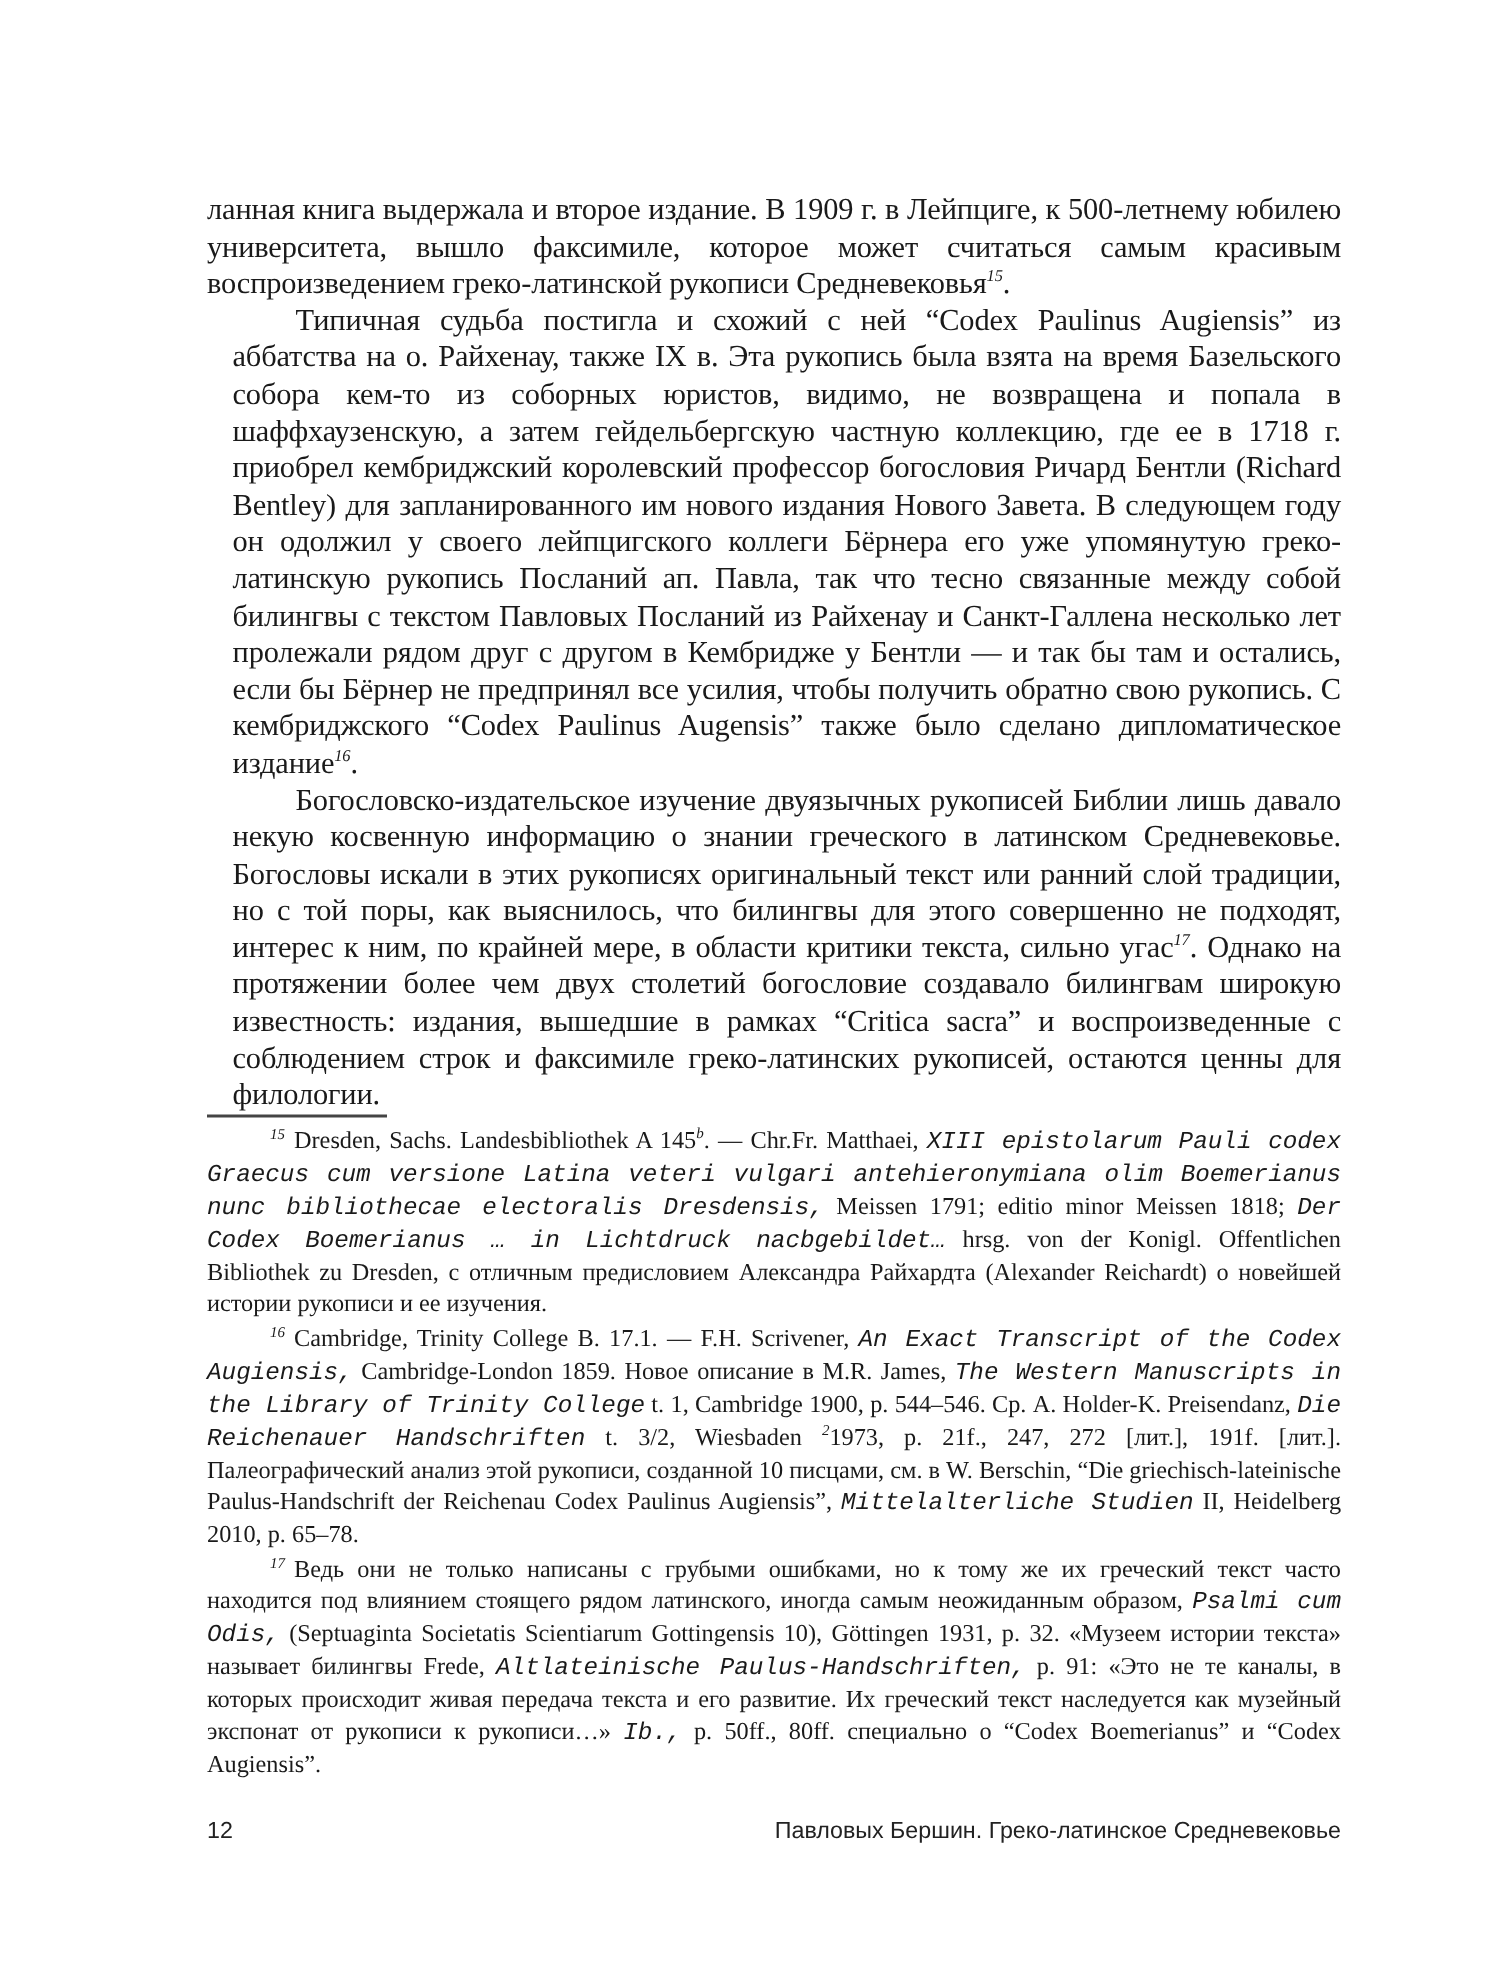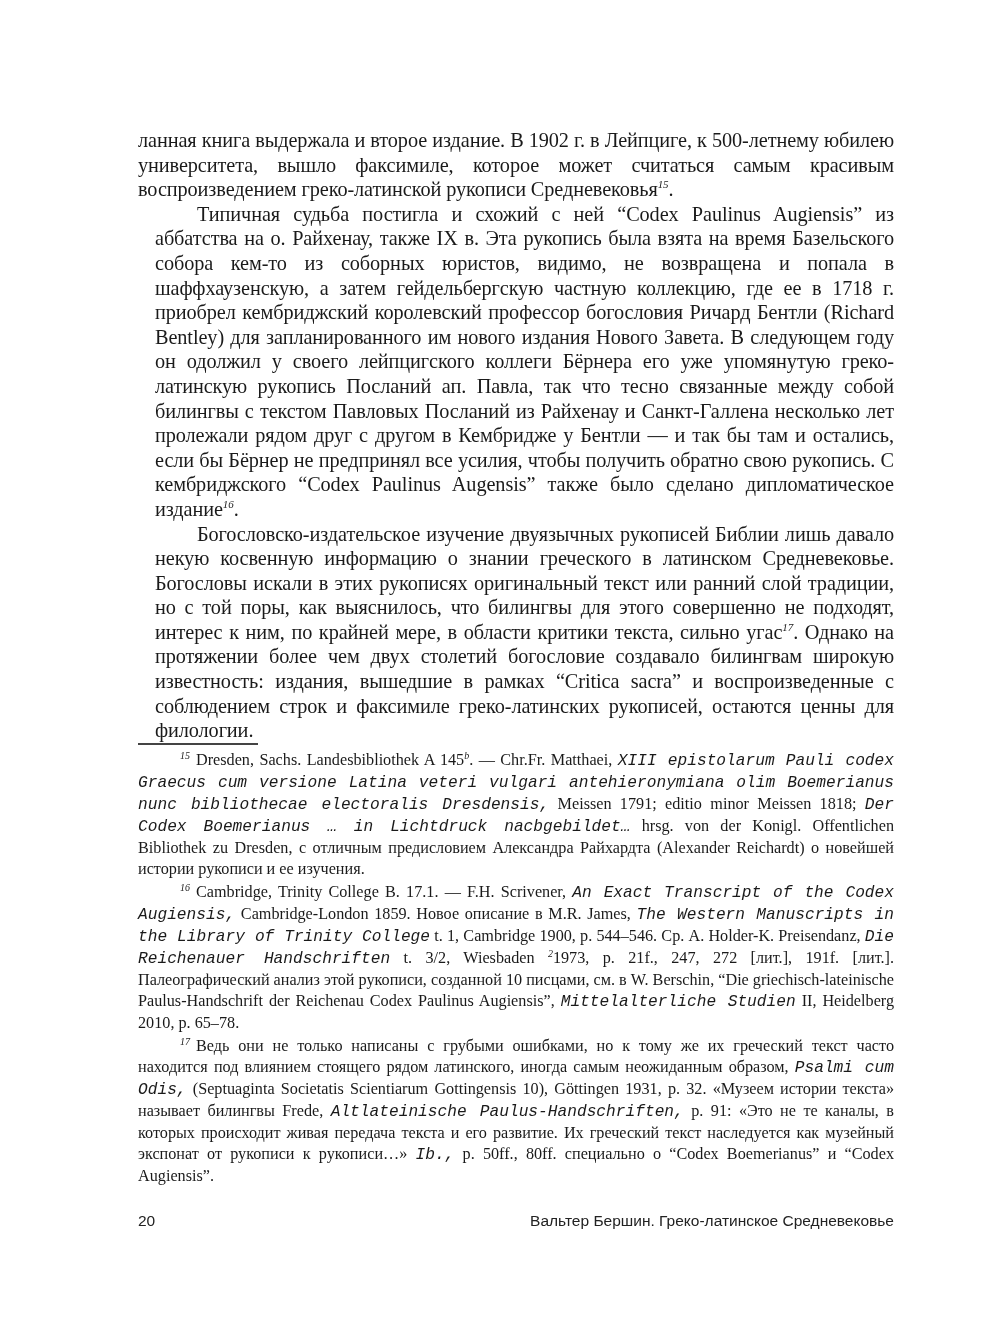--- a/index.html
+++ b/index.html
@@ -16,30 +16,30 @@
   .footer { position: absolute; left: 138px; top: 1212px; width: 756px; font-family: "Liberation Sans", "DejaVu Sans", sans-serif; font-size: 15.5px; color: #222; }
   .footer .num { position: absolute; left: 0; top: 0; }
   .footer .title { position: absolute; right: 0; top: 0; }
   i { font-style: italic; font-family: Liberation Mono, monospace; }
 </style>
 </head>
 <body>
 
 <div class="page">
   <div class="body-text">
-    <p><span>ланная книга выдержала и второе издание. В 1902 г. в Лейпциге, к 500-летнему юбилею университета, вышло факсимиле, которое может считаться самым красивым воспроизведением греко-латинской рукописи Средневековья</span><sup>15</sup><span>.</span></p>
+    <p><span>ланная книга выдержала и второе издание. В 1909 г. в Лейпциге, к 500-летнему юбилею университета, вышло факсимиле, которое может считаться самым красивым воспроизведением греко-латинской рукописи Средневековья</span><sup>15</sup><span>.</span></p>
     <p class="indent"><span>Типичная судьба постигла и схожий с ней “Codex Paulinus Augiensis” из аббатства на о. Райхенау, также IX в. Эта рукопись была взята на время Базельского собора кем-то из соборных юристов, видимо, не возвращена и попала в шаффхаузенскую, а затем гейдельбергскую частную коллекцию, где ее в 1718 г. приобрел кембриджский королевский профессор богословия Ричард Бентли (Richard Bentley) для запланированного им нового издания Нового Завета. В следующем году он одолжил у своего лейпцигского коллеги Бёрнера его уже упомянутую греко-латинскую рукопись Посланий ап. Павла, так что тесно связанные между собой билингвы с текстом Павловых Посланий из Райхенау и Санкт-Галлена несколько лет пролежали рядом друг с другом в Кембридже у Бентли — и так бы там и остались, если бы Бёрнер не предпринял все усилия, чтобы получить обратно свою рукопись. С кембриджского “Codex Paulinus Augensis” также было сделано дипломатическое издание</span><sup>16</sup><span>.</span></p>
     <p class="indent"><span>Богословско-издательское изучение двуязычных рукописей Библии лишь давало некую косвенную информацию о знании греческого в латинском Средневековье. Богословы искали в этих рукописях оригинальный текст или ранний слой традиции, но с той поры, как выяснилось, что билингвы для этого совершенно не подходят, интерес к ним, по крайней мере, в области критики текста, сильно угас</span><sup>17</sup><span>. Однако на протяжении более чем двух столетий богословие создавало билингвам широкую известность: издания, вышедшие в рамках “Critica sacra” и воспроизведенные с соблюдением строк и факсимиле греко-латинских рукописей, остаются ценны для филологии.</span></p>
   </div>
 </div>
 
 <div class="rule"></div>
 
 <div class="notes">
   <p><sup>15</sup><span class="segs"><span>Dresden, Sachs. Landesbibliothek A 145</span><sup style="margin-right: 0px;">b</sup><span>. — Chr.Fr. Matthaei, </span><i>XIII epistolarum Pauli codex Graecus cum versione Latina veteri vulgari antehieronymiana olim Boemerianus nunc bibliothecae electoralis Dresdensis,</i><span> Meissen 1791; editio minor Meissen 1818; </span><i>Der Codex Boemerianus … in Lichtdruck nacbgebildet…</i><span> hrsg. von der Konigl. Offentlichen Bibliothek zu Dresden, с отличным предисловием Александра Райхардта (Alexander Reichardt) о новейшей истории рукописи и ее изучения.</span></span></p>
   <p><sup>16</sup><span class="segs"><span>Cambridge, Trinity College B. 17.1. — F.H. Scrivener, </span><i>An Exact Transcript of the Codex Augiensis,</i><span> Cambridge-London 1859. Новое описание в M.R. James, </span><i>The Western Manuscripts in the Library of Trinity College</i><span> t. 1, Cambridge 1900, p. 544–546. Ср. A. Holder-K. Preisendanz, </span><i>Die Reichenauer Handschriften</i><span> t. 3/2, Wiesbaden </span><sup style="margin-right: 0px;">2</sup><span>1973, p. 21f., 247, 272 [лит.], 191f. [лит.]. Палеографический анализ этой рукописи, созданной 10 писцами, см. в W. Berschin, “Die griechisch-lateinische Paulus-Handschrift der Reichenau Codex Paulinus Augiensis”, </span><i>Mittelalterliche Studien</i><span> II, Heidelberg 2010, p. 65–78.</span></span></p>
   <p><sup>17</sup><span class="segs"><span>Ведь они не только написаны с грубыми ошибками, но к тому же их греческий текст часто находится под влиянием стоящего рядом латинского, иногда самым неожиданным образом, </span><i>Psalmi cum Odis,</i><span> (Septuaginta Societatis Scientiarum Gottingensis 10), Göttingen 1931, p. 32. «Музеем истории текста» называет билингвы Frede, </span><i>Altlateinische Paulus-Handschriften,</i><span> p. 91: «Это не те каналы, в которых происходит живая передача текста и его развитие. Их греческий текст наследуется как музейный экспонат от рукописи к рукописи…» </span><i>Ib.,</i><span> p. 50ff., 80ff. специально о “Codex Boemerianus” и “Codex Augiensis”.</span></span></p>
 </div>
 
 <div class="footer">
-  <span class="num">20</span>
-  <span class="title">Вальтер Бершин. Греко-латинское Средневековье</span>
+  <span class="num">12</span>
+  <span class="title">Павловых Бершин. Греко-латинское Средневековье</span>
 </div>
 
 </body></html>

